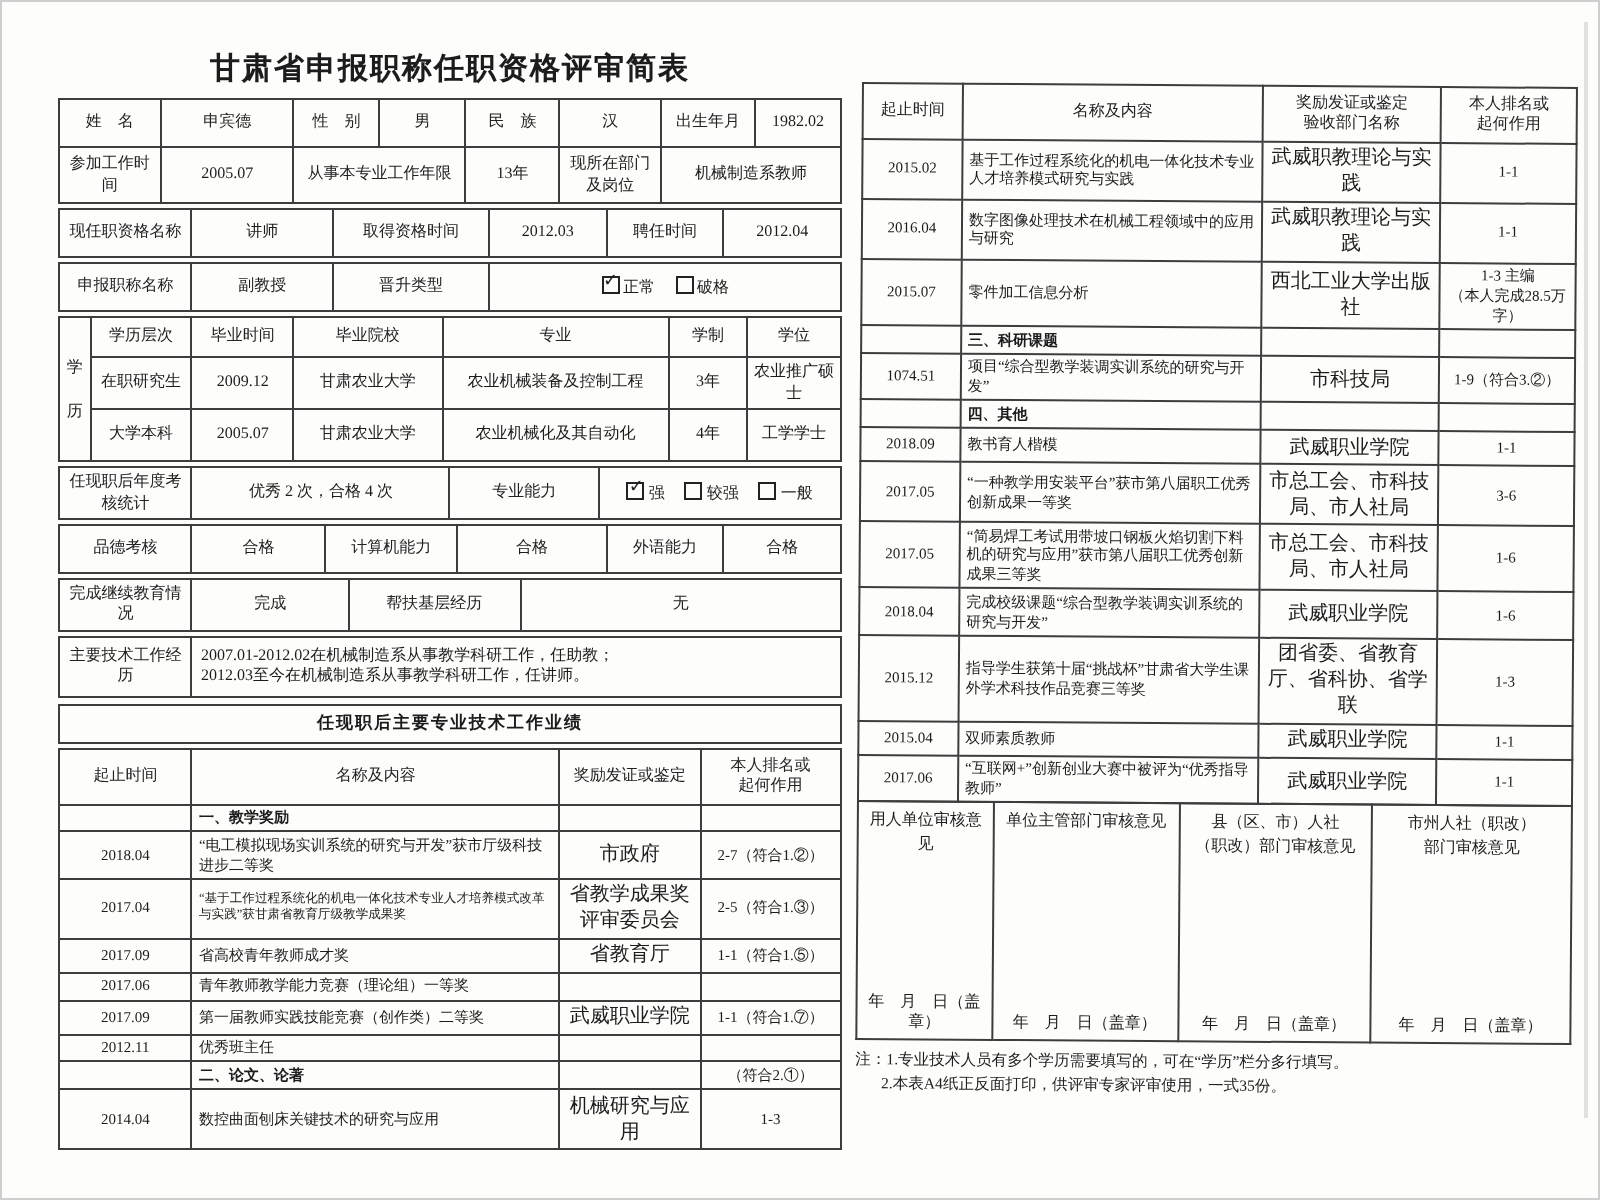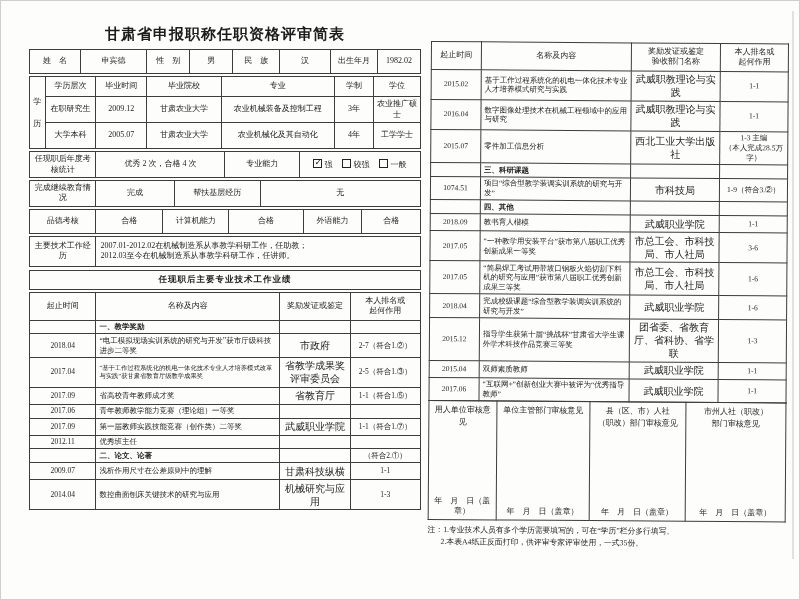--- a/index.html
+++ b/index.html
@@ -64,24 +64,71 @@
           <tr style="height:24px">
         <td class="lbl">姓　名</td>
         <td class="val">申宾德</td>
         <td class="lbl">性　别</td>
         <td class="val">男</td>
         <td class="lbl">民　族</td>
         <td class="val">汉</td>
         <td class="lbl">出生年月</td>
         <td class="val">1982.02</td>
       </tr>
-    </tbody>
-      </table>
-
-
+      <tr style="height:28px">
+        <td class="lbl">参加工作时间</td>
+        <td class="val">2005.07</td>
+        <td class="lbl" colspan="2">从事本专业工作年限</td>
+        <td class="val">13年</td>
+        <td class="lbl">现所在部门及岗位</td>
+        <td class="val" colspan="2">机械制造系教师</td>
+      </tr>
+    </tbody>
+      </table>
+
+    <table class="sect">
+      <colgroup>
+          <col style="width:17%">
+          <col style="width:18%">
+          <col style="width:20%">
+          <col style="width:15%">
+          <col style="width:15%">
+          <col style="width:15%">
+        </colgroup>
+      <tbody>
+          <tr style="height:24px">
+        <td class="lbl">现任职资格名称</td>
+        <td class="val">讲师</td>
+        <td class="lbl">取得资格时间</td>
+        <td class="val">2012.03</td>
+        <td class="lbl">聘任时间</td>
+        <td class="val">2012.04</td>
+      </tr>
+    </tbody>
+      </table>
+
+    <table class="sect">
+      <colgroup>
+          <col style="width:17%">
+          <col style="width:18%">
+          <col style="width:20%">
+          <col style="width:45%">
+        </colgroup>
+      <tbody>
+          <tr style="height:24px">
+        <td class="lbl">申报职称名称</td>
+        <td class="val">副教授</td>
+        <td class="lbl">晋升类型</td>
+        <td class="val">
+          <span class="opt"><span class="cbx checked"></span><span>正常</span></span>
+          <span class="opt"><span class="cbx"></span><span>破格</span></span>
+        </td>
+      </tr>
+    </tbody>
+      </table>
 
     <table class="sect">
       <colgroup>
           <col style="width:4%">
           <col style="width:13%">
           <col style="width:13%">
           <col style="width:19%">
           <col style="width:29%">
           <col style="width:10%">
           <col style="width:12%">
@@ -132,51 +179,51 @@
           <span class="opt"><span class="cbx"></span><span>较强</span></span>
           <span class="opt"><span class="cbx"></span><span>一般</span></span>
         </td>
       </tr>
     </tbody>
       </table>
 
     <table class="sect">
       <colgroup>
           <col style="width:17%">
-          <col style="width:20%">
-          <col style="width:22%">
-          <col style="width:41%">
-        </colgroup>
-      <tbody>
-          <tr style="height:22px">
-        <td class="lbl">完成继续教育情况</td>
-        <td class="val">完成</td>
-        <td class="lbl">帮扶基层经历</td>
-        <td class="val">无</td>
-      </tr>
-    </tbody>
-      </table>
-
-    <table class="sect">
-      <colgroup>
-          <col style="width:17%">
           <col style="width:17%">
           <col style="width:17%">
           <col style="width:19%">
           <col style="width:15%">
           <col style="width:15%">
         </colgroup>
       <tbody>
           <tr style="height:24px">
         <td class="lbl">品德考核</td>
         <td class="val">合格</td>
         <td class="lbl">计算机能力</td>
         <td class="val">合格</td>
         <td class="lbl">外语能力</td>
         <td class="val">合格</td>
+      </tr>
+    </tbody>
+      </table>
+
+    <table class="sect">
+      <colgroup>
+          <col style="width:17%">
+          <col style="width:20%">
+          <col style="width:22%">
+          <col style="width:41%">
+        </colgroup>
+      <tbody>
+          <tr style="height:22px">
+        <td class="lbl">完成继续教育情况</td>
+        <td class="val">完成</td>
+        <td class="lbl">帮扶基层经历</td>
+        <td class="val">无</td>
       </tr>
     </tbody>
       </table>
 
     <table class="sect">
       <colgroup>
           <col style="width:17%">
           <col style="width:83%">
         </colgroup>
       <tbody>
@@ -249,26 +296,20 @@
             <td class="dept"></td>
             <td class="rank pre"></td>
           </tr>
           <tr class="secrow">
             <td class="date"></td>
             <td class="name">二、论文、论著</td>
             <td class="dept"></td>
             <td class="rank pre">（符合2.①）</td>
           </tr>
           <tr>
-            <td class="date">2009.07</td>
-            <td class="name">浅析作用尺寸在公差原则中的理解</td>
-            <td class="dept">甘肃科技纵横</td>
-            <td class="rank pre">1-1</td>
-          </tr>
-          <tr>
             <td class="date">2014.04</td>
             <td class="name">数控曲面刨床关键技术的研究与应用</td>
             <td class="dept">机械研究与应用</td>
             <td class="rank pre">1-3</td>
           </tr>
         </tbody>
     </table>
   </div>
 
   <div class="page page2">

